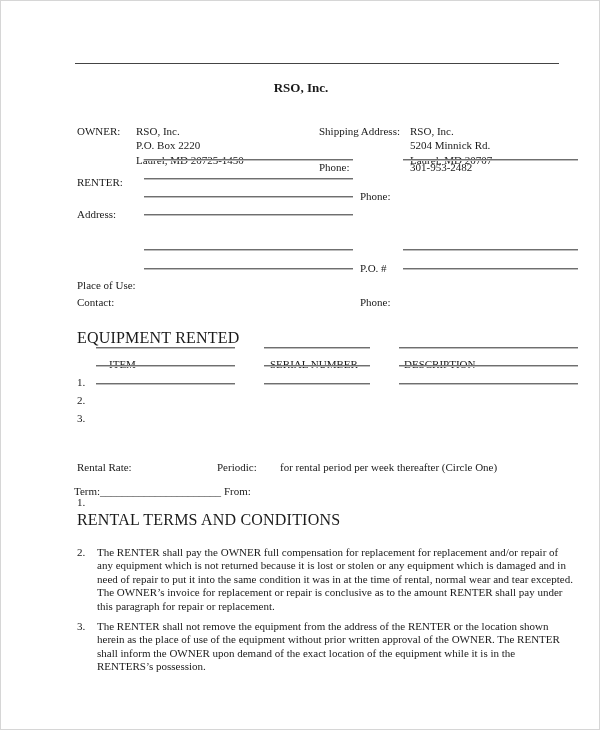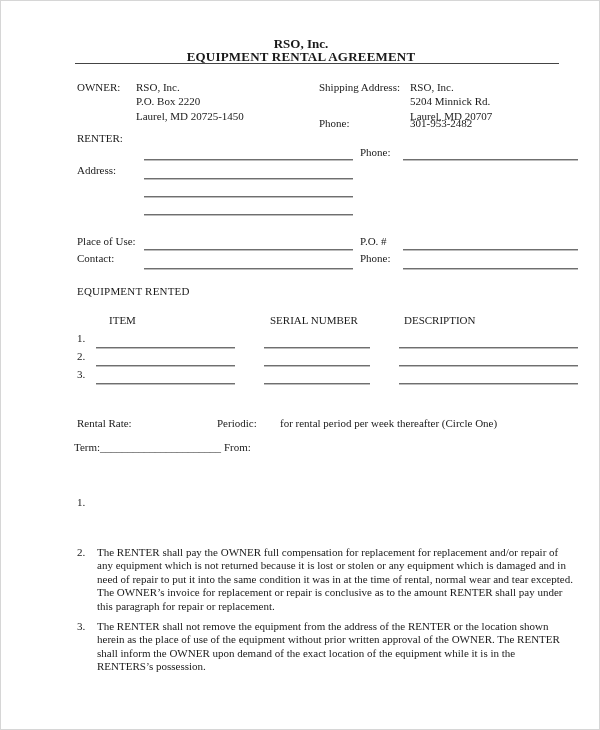--- a/index.html
+++ b/index.html
@@ -4,38 +4,37 @@
   <style>
     html, body { margin: 0; padding: 0; }
     body {
       width: 600px; height: 730px; background: #ffffff; position: relative; overflow: hidden;
       font-family: "Liberation Serif", "DejaVu Serif", serif; color: #1a1a1a;
     }
     .page {
       position: absolute; left: 0; top: 0; width: 598px; height: 728px;
       border: 1px solid #d6d6d6; box-sizing: content-box; background: #fff;
     }
-    .abs { position: absolute; white-space: nowrap; }
+    .abs { position: absolute; white-space: nowrap; margin-top: 44px; }
     .t11 { font-size: 11px; line-height: 13px; }
     .title1 { font-weight: bold; font-size: 13px; left: 0; width: 600px; text-align: center; top: 35px; }
     .title2 { font-weight: bold; font-size: 13px; left: 0; width: 600px; text-align: center; top: 48px; letter-spacing: 0.2px; }
     .rule { position: absolute; height: 1px; background: #444; }
     .fline { position: absolute; height: 1px; background: #6f6f6f; border-bottom: 1px solid #bdbdbd; }
-    .section { font-size: 11px; letter-spacing: 0.2px; }
+    .section { font-size: 16px; letter-spacing: 0.2px; }
     .clause { position: absolute; left: 76px; width: 500px; font-size: 11px; line-height: 13.4px; }
     .clause .num { position: absolute; left: 0; top: 0; }
     .clause .txt { position: absolute; left: 20px; top: 0; width: 476px; white-space: normal; }
   </style>
 </head>
 <body>
 
 <div class="page">
 
   <div class="abs title1">RSO, Inc.</div>
-  <div class="abs title2">EQUIPMENT RENTAL AGREEMENT</div>
   <div class="rule" style="left:74px; top:62px; width:484px;"></div>
 
   <div class="abs t11" style="left:76px; top:80px;">OWNER:</div>
   <div class="abs t11" style="left:135px; top:80px;">RSO, Inc.</div>
   <div class="abs t11" style="left:135px; top:94px;">P.O. Box 2220</div>
   <div class="abs t11" style="left:135px; top:109px;">Laurel, MD  20725-1450</div>
 
   <div class="abs t11" style="left:318px; top:80px;">Shipping Address:</div>
   <div class="abs t11" style="left:409px; top:80px;">RSO, Inc.</div>
   <div class="abs t11" style="left:409px; top:94px;text-align:center;">5204 Minnick Rd.</div>
@@ -48,21 +47,21 @@
   <div class="abs t11" style="left:359px; top:145px;">Phone:</div>
   <div class="fline" style="left:402px; top:158px; width:175px;"></div>
 
   <div class="abs t11" style="left:76px; top:163px;">Address:</div>
   <div class="fline" style="left:143px; top:177px; width:209px;"></div>
   <div class="fline" style="left:143px; top:195px; width:209px;"></div>
   <div class="fline" style="left:143px; top:213px; width:209px;"></div>
 
   <div class="abs t11" style="left:76px; top:234px;">Place of Use:</div>
   <div class="fline" style="left:143px; top:248px; width:209px;"></div>
-  <div class="abs t11" style="left:359px; top:234px;">P.O. #</div>
+  <div class="abs t11" style="left:359px; top:217px;">P.O. #</div>
   <div class="fline" style="left:402px; top:248px; width:175px;"></div>
 
   <div class="abs t11" style="left:76px; top:251px;">Contact:</div>
   <div class="fline" style="left:143px; top:267px; width:209px;"></div>
   <div class="abs t11" style="left:359px; top:251px;">Phone:</div>
   <div class="fline" style="left:402px; top:267px; width:175px;"></div>
 
   <div class="abs section" style="left:76px; top:284px;">EQUIPMENT RENTED</div>
   <div class="abs t11" style="left:108px; top:313px;">ITEM</div>
   <div class="abs t11" style="left:269px; top:313px;">SERIAL NUMBER</div>
@@ -85,20 +84,21 @@
 
   <div class="abs t11" style="left:76px; top:416px;">Rental Rate:</div>
   <div class="abs t11" style="left:216px; top:416px;">Periodic:</div>
   <div class="abs t11" style="left:279px; top:416px;">for rental period per week thereafter (Circle One)</div>
 
   <div class="abs t11" style="left:73px; top:440px;">
     <span>Term:</span><span>______________________</span>
   </div>
   <div class="abs t11" style="left:223px; top:440px;">From:</div>
 
+  <div class="abs section" style="left:76px; top:466px;">RENTAL TERMS AND CONDITIONS</div>
 
   <div class="clause" style="top:495px; height:42px;">
     <span class="num">1.</span>
   </div>
   <div class="clause" style="top:545px; height:68px;">
     <span class="num">2.</span>
     <span class="txt">The RENTER shall pay the OWNER full compensation for replacement for replacement and/or repair of any equipment which is not returned because it is lost or stolen or any equipment which is damaged and in need of repair to put it into the same condition it was in at the time of rental, normal wear and tear excepted.  The OWNER’s invoice for replacement or repair is conclusive as to the amount RENTER shall pay under this paragraph for repair or replacement.</span>
   </div>
   <div class="clause" style="top:619px; height:56px;">
     <span class="num">3.</span>

